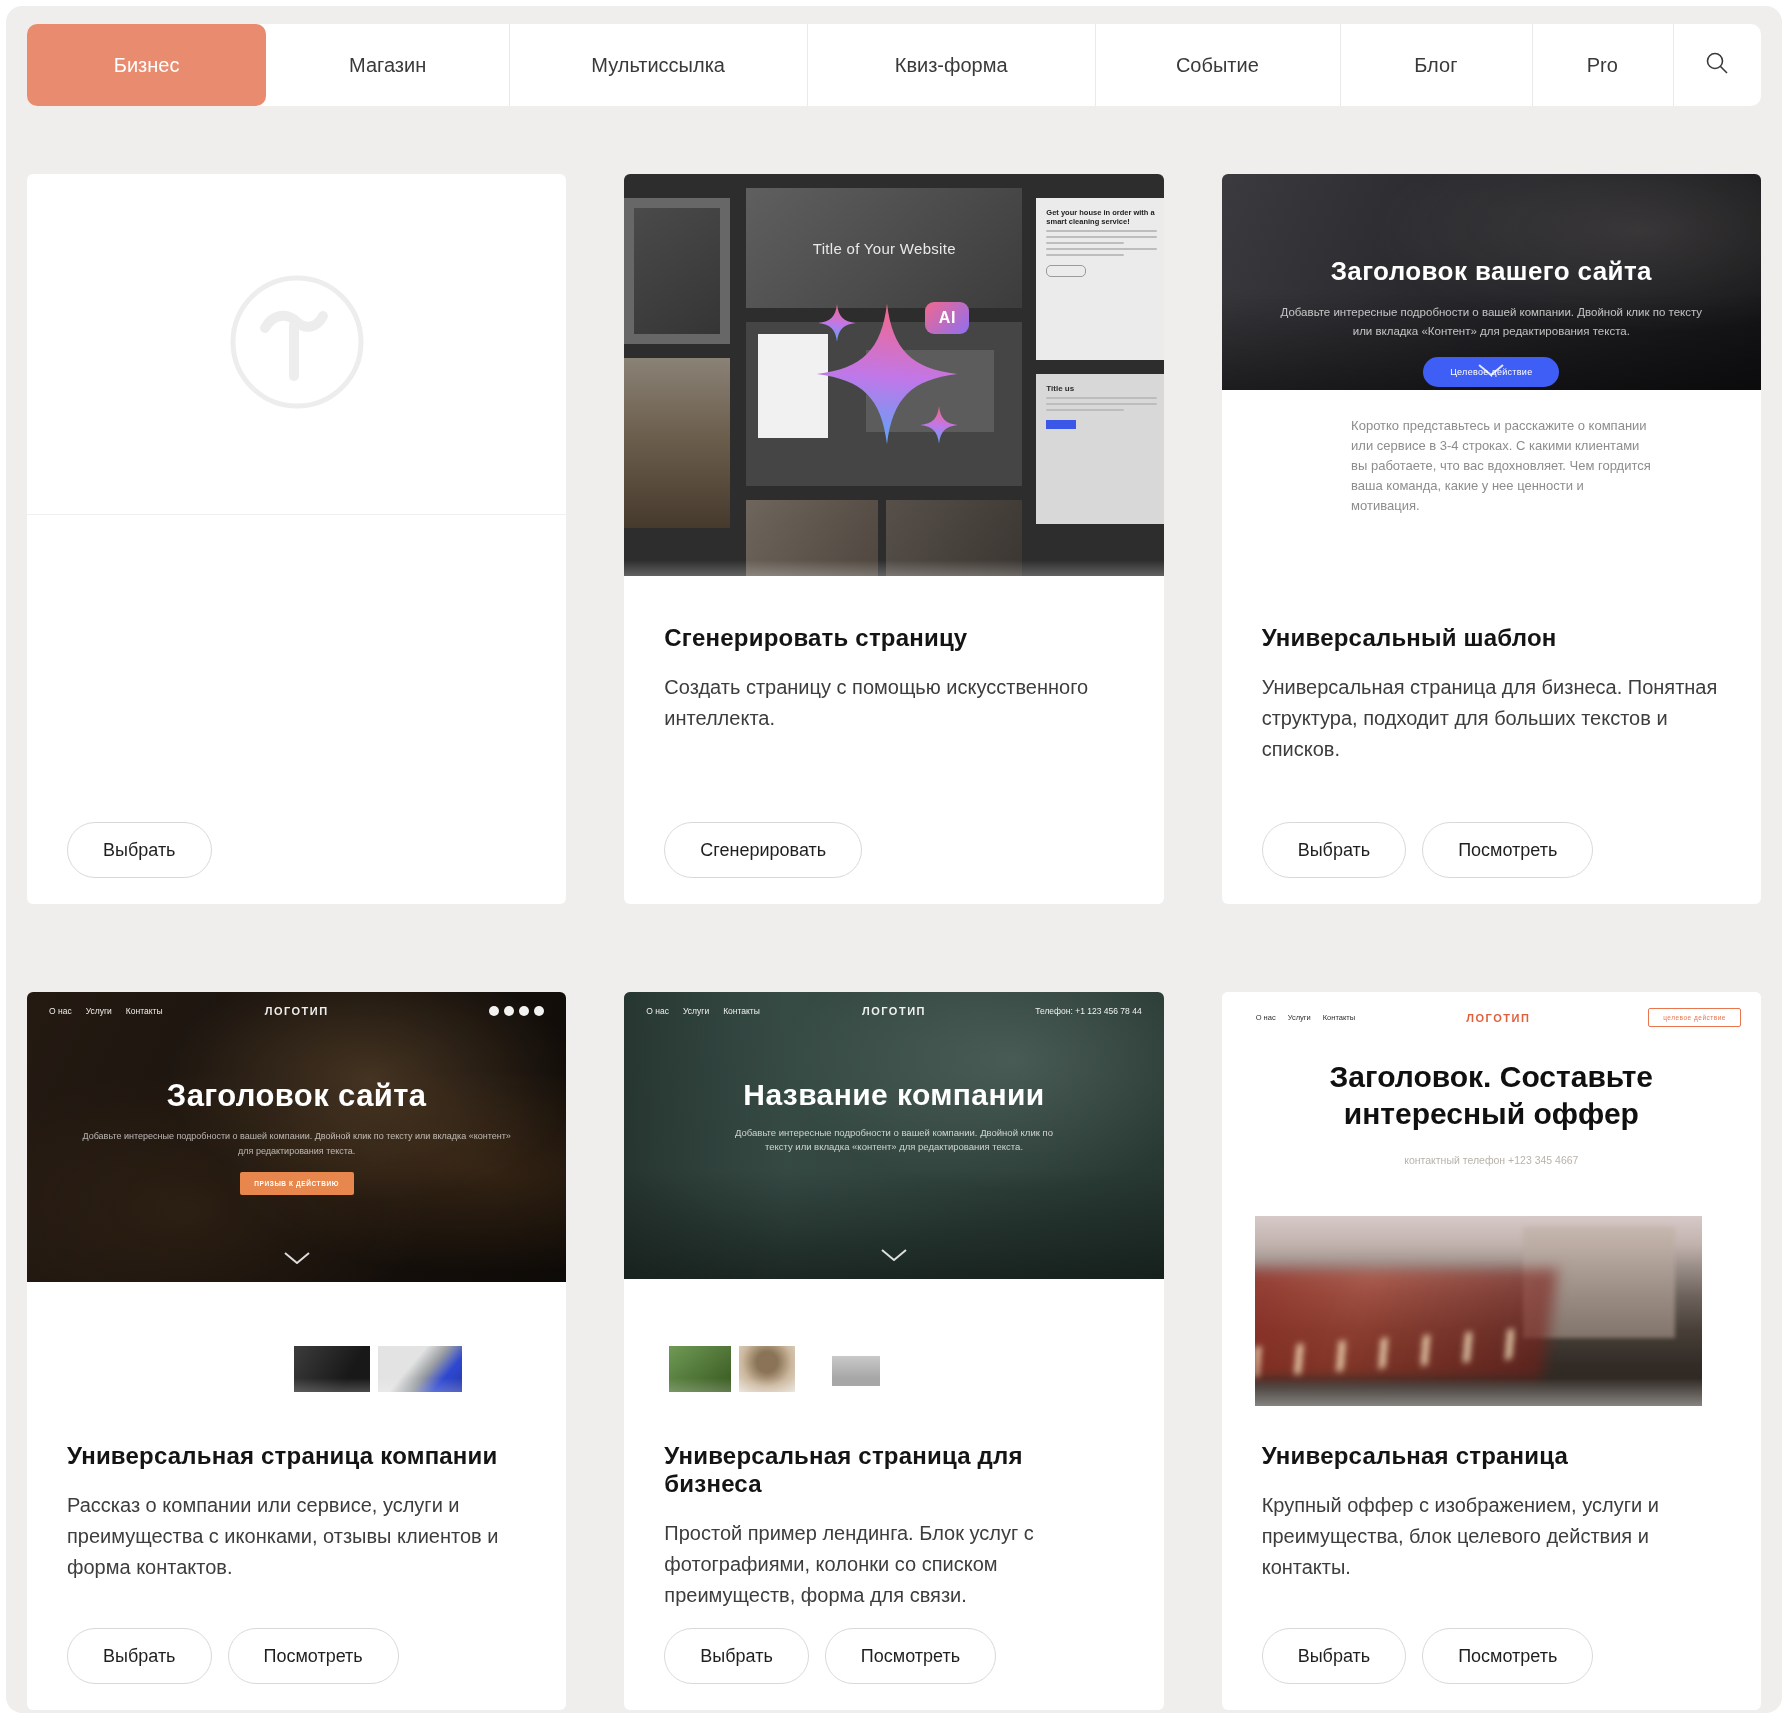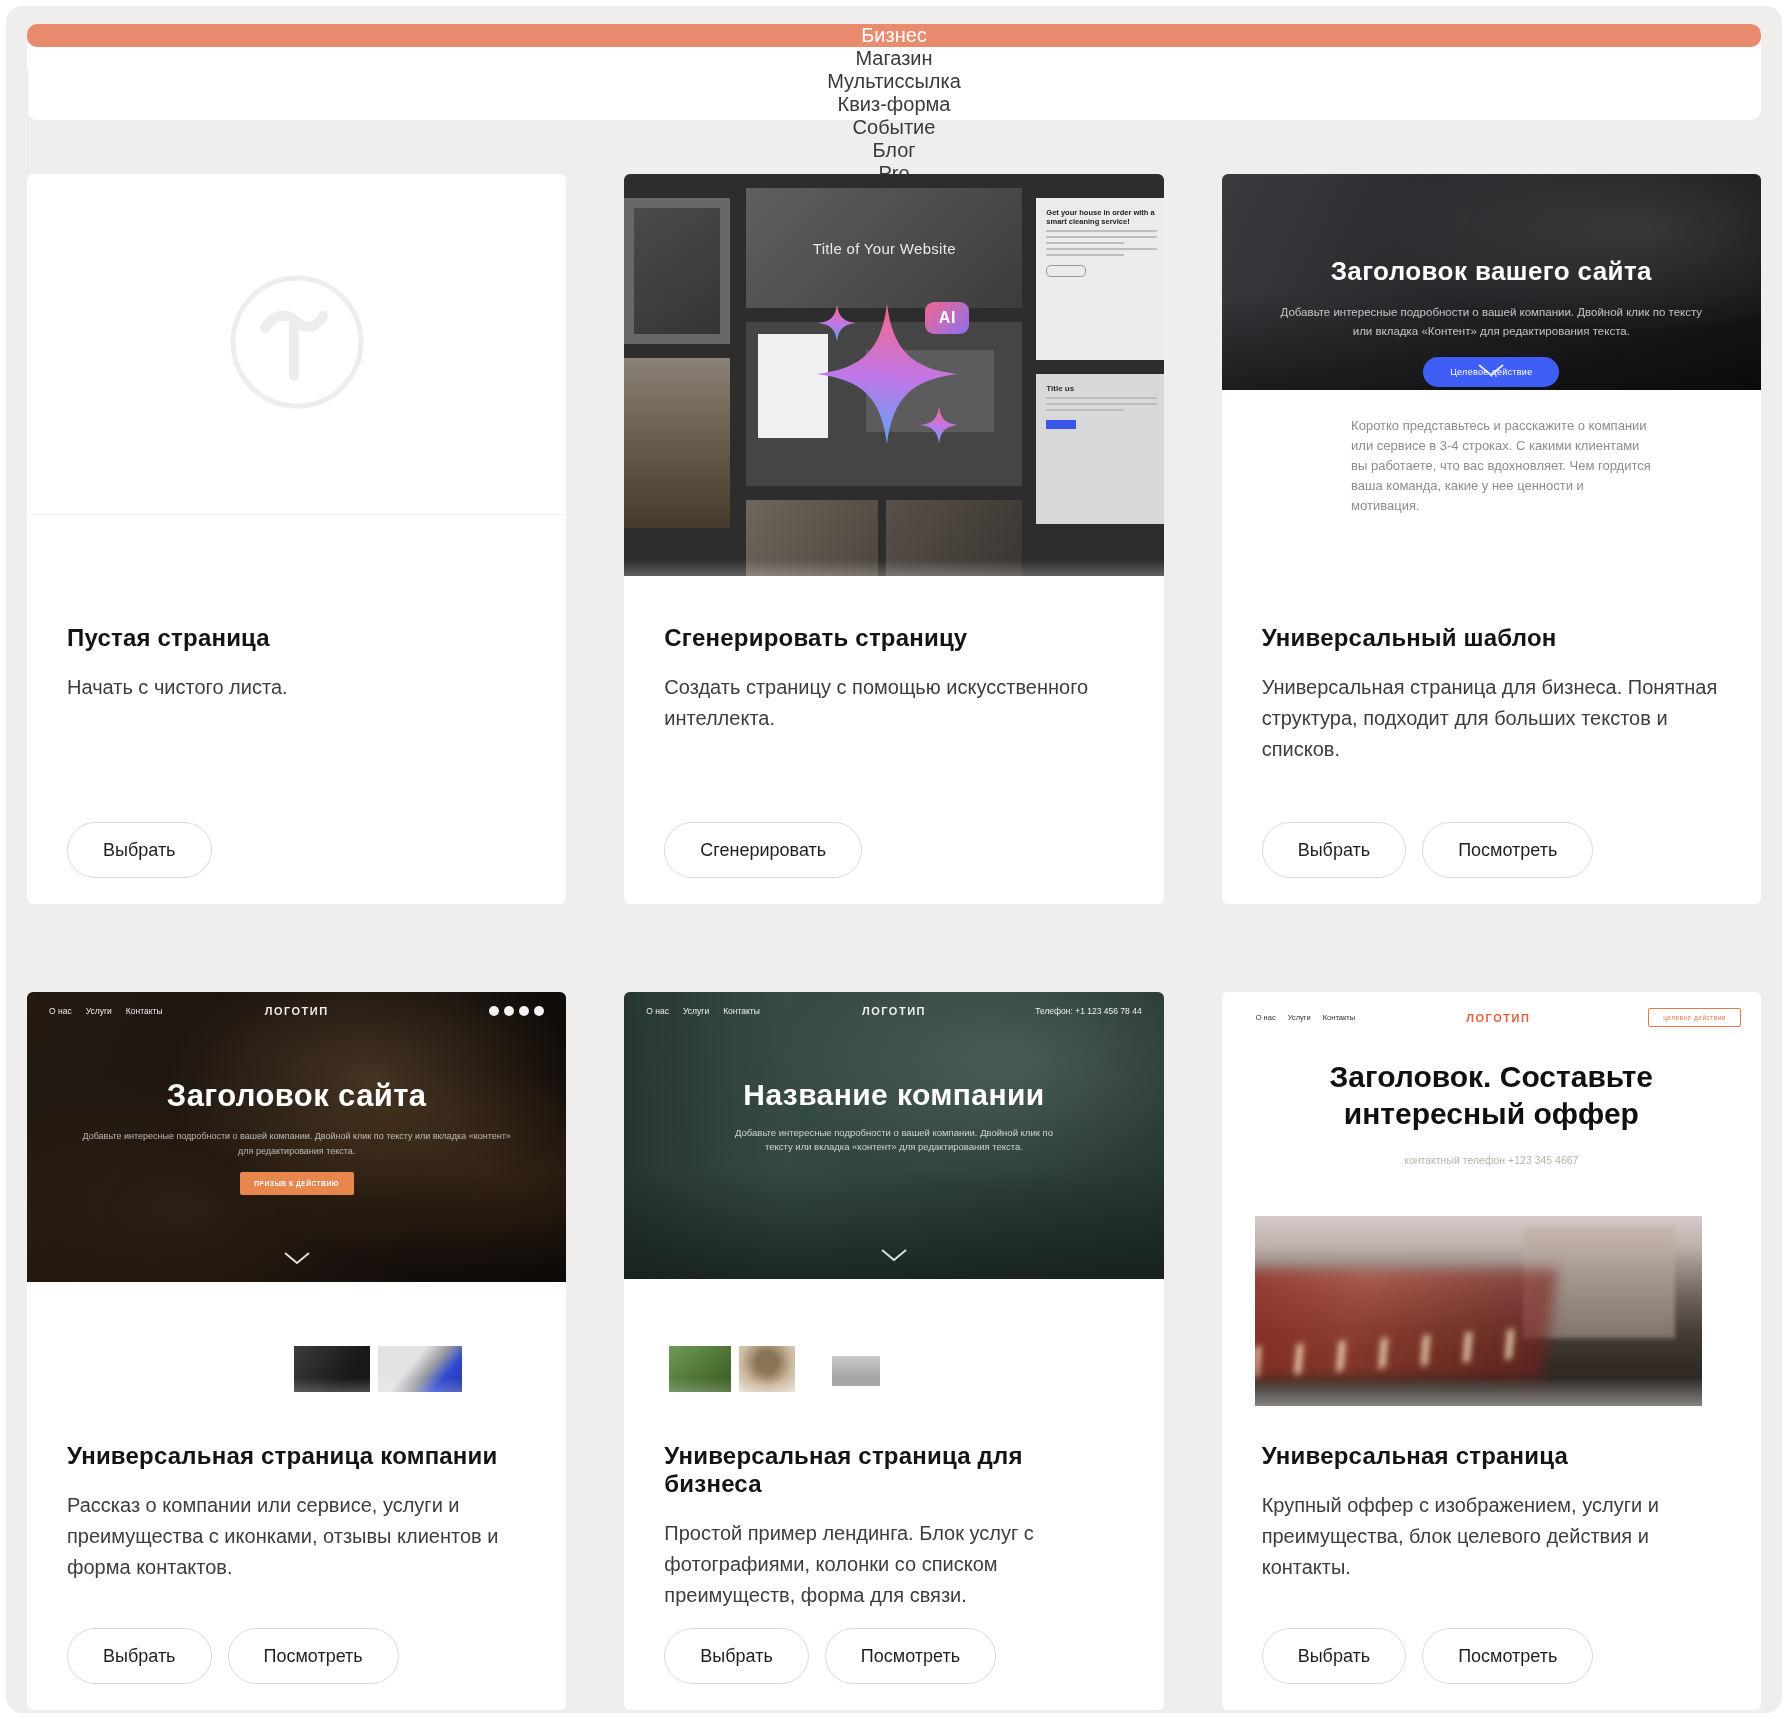--- a/index.html
+++ b/index.html
@@ -1,20 +1,20 @@
 <!DOCTYPE html>
 <html><head>
 <meta charset="utf-8">
 <style>
   html,body{margin:0;padding:0;background:#ffffff;}
   body{font-family:"Liberation Sans","DejaVu Sans",sans-serif;-webkit-font-smoothing:antialiased;}
   .canvas{position:relative;width:1776px;height:1707px;margin:6px;background:#efeeec;border-radius:16px;overflow:hidden;}
 
   
-  .tabs{position:absolute;left:21px;right:21px;top:18px;height:96px;display:flex;background:#ffffff;border-radius:10px;flex-direction:column;}
+  .tabs{position:absolute;left:21px;right:21px;top:18px;height:82px;display:flex;background:#ffffff;border-radius:10px;}
   .tab{display:flex;align-items:center;justify-content:center;font-size:20px;color:#3a3a3a;position:relative;cursor:pointer;white-space:nowrap;}
   .tab + .tab::before{content:"";position:absolute;left:0;top:0;bottom:0;width:1px;background:#e9e9e9;}
   .tab.active{background:#e98b6e;color:#fff;border-radius:10px;}
   .tab.active + .tab::before{display:none;}
 
   
   .grid{position:absolute;left:21px;right:21px;top:168px;display:grid;grid-template-columns:repeat(3,1fr);grid-template-rows:730px 718px;column-gap:58px;row-gap:88px;}
   .card{background:#fff;border-radius:6px;position:relative;overflow:hidden;}
   .preview{position:absolute;left:0;right:0;top:0;height:450px;overflow:hidden;}
   .preview::after{content:"";position:absolute;left:0;right:0;bottom:0;height:64px;background:linear-gradient(to bottom,rgba(255,255,255,0),#ffffff);}
@@ -138,24 +138,20 @@
       <div class="preview">
         <div class="blank">
           <span>
             <svg width="140" height="140" viewBox="0 0 140 140">
               <circle cx="70" cy="70" r="64" fill="none" stroke="#ededed" stroke-width="5"></circle>
               <path d="M38 56 C46 42 60 40 70 50 C78 58 90 56 96 44" fill="none" stroke="#ededed" stroke-width="10" stroke-linecap="round"></path>
               <path d="M67 54 L67 104" fill="none" stroke="#ededed" stroke-width="10" stroke-linecap="round"></path>
             </svg>
           </span>
         </div>
-      </div>
-      <div class="card-body">
-        <h3 class="card-title">Пустая страница</h3>
-        <p class="card-desc">Начать с чистого листа.</p>
       </div>
       <div class="actions">
         <button class="btn">Выбрать</button>
       </div>
     </article>
 
     <article class="card">
       <div class="preview">
         <div class="collage">
           <div class="tile tileA"></div>

